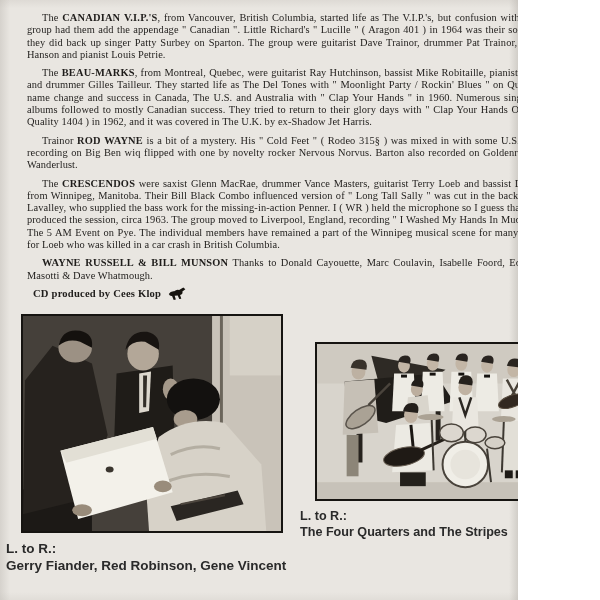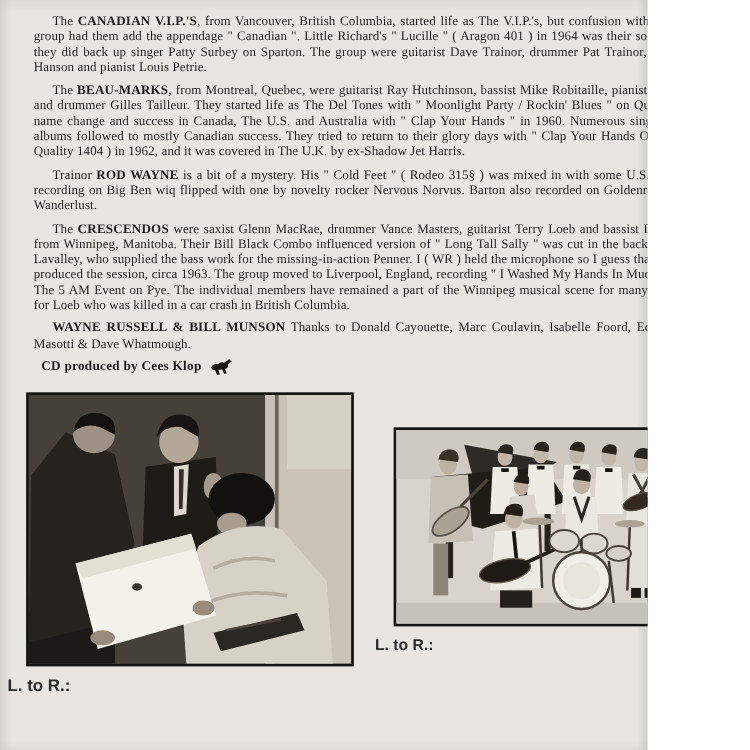--- a/index.html
+++ b/index.html
@@ -190,19 +190,21 @@
       <ellipse cx="180" cy="100" rx="10" ry="6" fill="#d5d0c7" stroke="#49433b" stroke-width="1.5"></ellipse>
       <circle cx="150" cy="122" r="23" fill="#f0eee7" stroke="#49433b" stroke-width="2"></circle>
       <circle cx="150" cy="122" r="15" fill="#e7e4dc"></circle>
       <line x1="150" y1="99" x2="150" y2="88" stroke="#3c3831" stroke-width="2"></line>
       <line x1="172" y1="106" x2="176" y2="140" stroke="#3c3831" stroke-width="2"></line>
     </svg>
   </figure>
 
   <div class="caption caption-right">
     <div>L. to R.:</div>
+    <div>The Four Quarters and The Stripes</div>
   </div>
 
   <div class="caption caption-left">
     <div>L. to R.:</div>
+    <div>Gerry Fiander, Red Robinson, Gene Vincent</div>
   </div>
 
 </div>
 
 </body></html>

